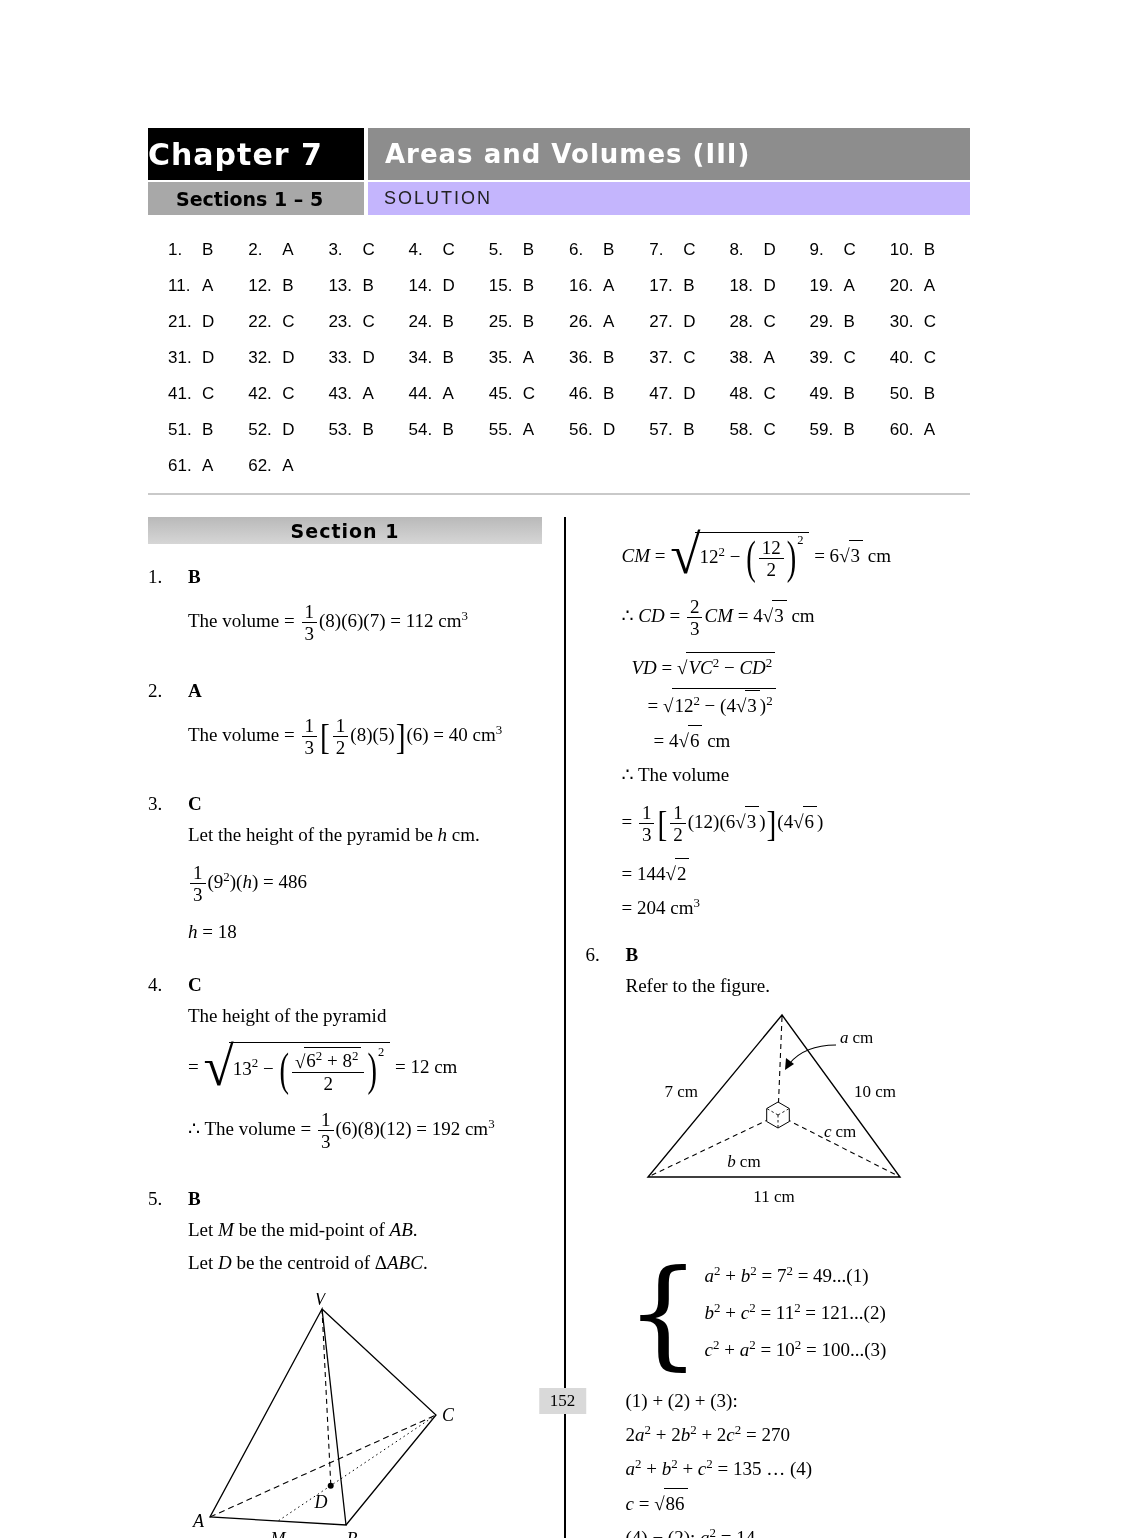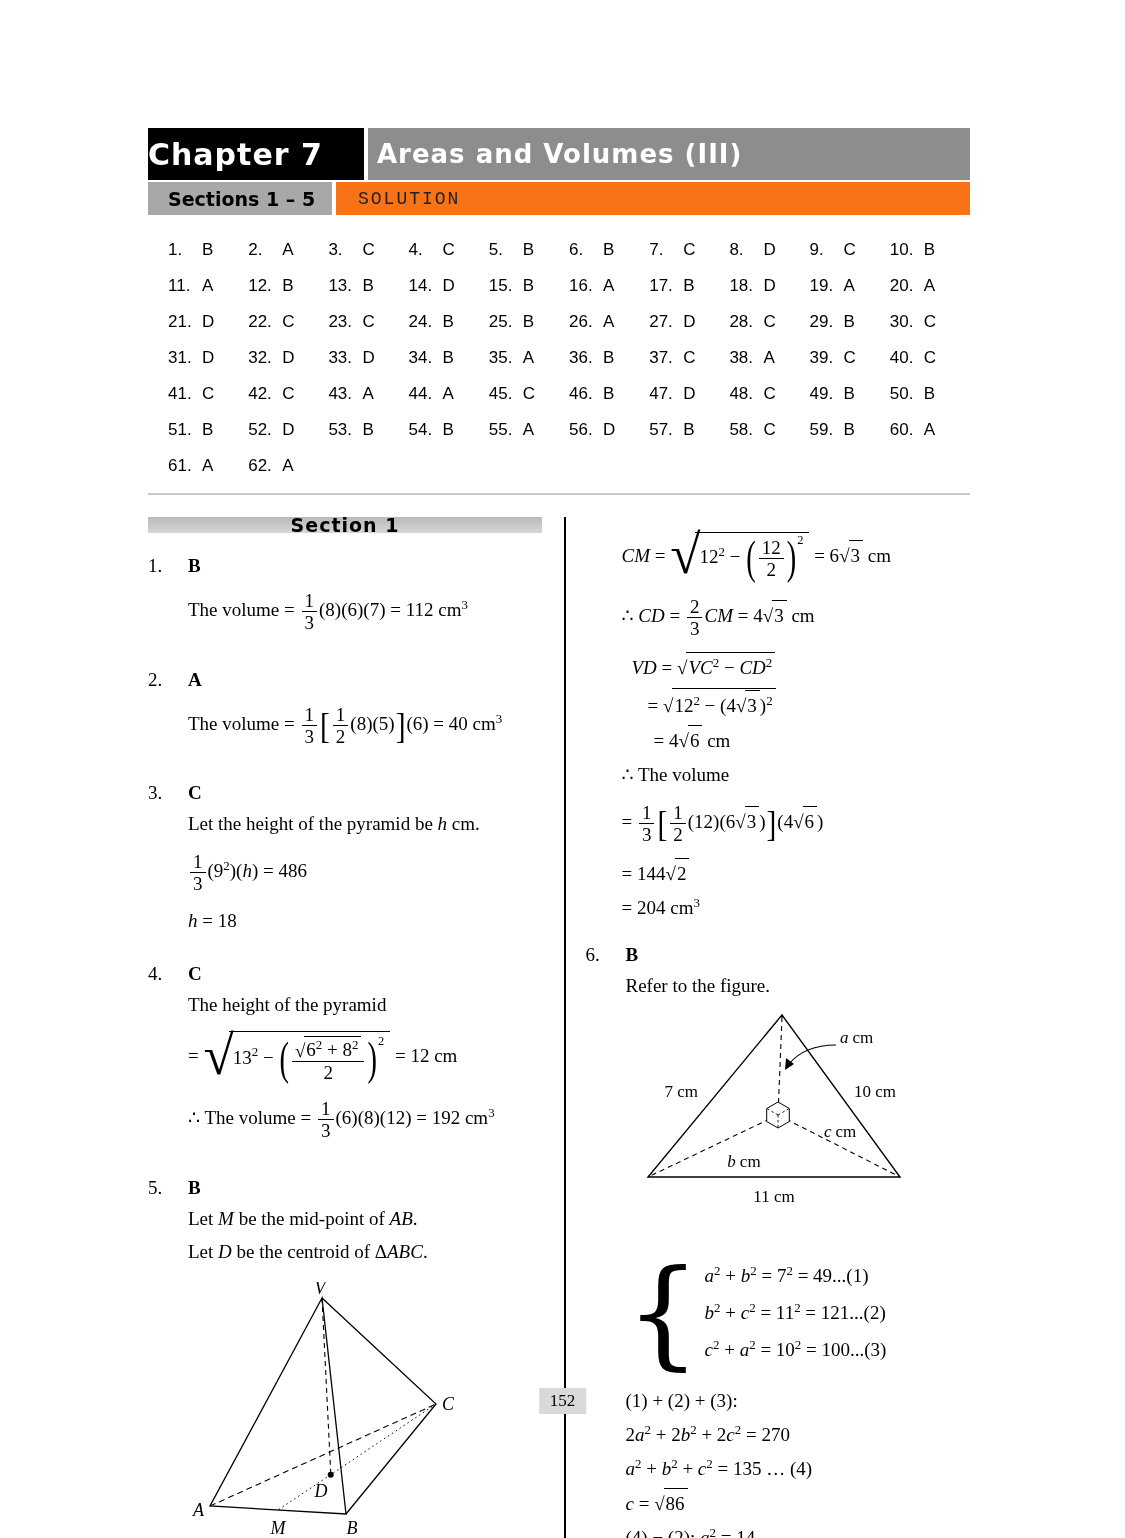--- a/index.html
+++ b/index.html
@@ -7,46 +7,46 @@
         font-family:"Liberation Serif",serif;overflow:hidden;}
   .content{position:absolute;left:148px;top:128px;width:822px;}
 
   
   .hdr-row{display:flex;}
   .hdr-chapter{width:216px;height:52px;background:#000;color:#fff;box-sizing:border-box;
       font-family:"DejaVu Sans",sans-serif;font-weight:bold;font-size:30px;letter-spacing:1px;
       display:flex;align-items:center;}
   .hdr-title{flex:1;height:52px;margin-left:4px;background:#8d8d8d;color:#fff;
       font-family:"DejaVu Sans",sans-serif;font-weight:bold;font-size:26px;letter-spacing:1px;
-      display:flex;align-items:center;padding-left:9px;}
+      display:flex;align-items:center;padding-left:17px;}
   .hdr-row2{display:flex;margin-top:2px;}
-  .hdr-sections{width:184px;height:33px;background:#a8a8a8;color:#000;box-sizing:border-box;
+  .hdr-sections{width:216px;height:33px;background:#a8a8a8;color:#000;box-sizing:border-box;
       font-family:"DejaVu Sans",sans-serif;font-weight:bold;font-size:19px;
-      display:flex;align-items:center;padding-left:20px;}
-  .hdr-solution{flex:1;height:33px;margin-left:4px;background:#f97316;color:#222;
-      font-family:Liberation Mono, monospace;font-size:18px;letter-spacing:2px;
-      display:flex;align-items:center;padding-left:22px;}
+      display:flex;align-items:center;padding-left:28px;}
+  .hdr-solution{flex:1;height:33px;margin-left:4px;background:#c4b5fd;color:#222;
+      font-family:Liberation Sans, sans-serif;font-size:18px;letter-spacing:2px;
+      display:flex;align-items:center;padding-left:16px;}
 
   
   .answers{margin-top:24px;padding-left:20px;display:grid;grid-template-columns:repeat(10,1fr);
       row-gap:14px;font-family:"Liberation Sans",sans-serif;font-size:17px;line-height:22px;}
   .acell{white-space:nowrap;}
   .ano{display:inline-block;min-width:28px;}
   .aans{margin-left:6px;}
 
   .rule{border:none;border-top:2px solid #c9c9c9;margin:16px 0 0 0;}
 
   
   .cols{display:flex;margin-top:22px;align-items:flex-start;}
   .col-left{width:394px;flex:none;}
   .col-div{width:1.5px;background:#000;align-self:stretch;margin-left:22px;margin-right:20px;}
   .col-right{flex:1;min-width:0;}
   .cont{padding-left:36px;padding-top:2px;}
 
-  .sec-hdr{height:16px;background:linear-gradient(180deg,#b9b9b9,#d6d6d6);
+  .sec-hdr{height:27px;background:linear-gradient(180deg,#b9b9b9,#d6d6d6);
       display:flex;align-items:center;justify-content:center;
       font-family:"DejaVu Sans",sans-serif;font-weight:bold;font-size:19px;letter-spacing:1px;}
 
   .item{display:flex;margin-top:22px;font-size:19px;}
   .ino{width:40px;flex:none;}
   .ibody{flex:1;min-width:0;}
   .ians{font-weight:bold;margin-bottom:4px;}
   .ln{margin:6px 0;font-size:19px;line-height:1.45;}
   .ln.tall{margin:13px 0;}
   .i1{padding-left:10px;} .i2{padding-left:26px;} .i3{padding-left:32px;}

